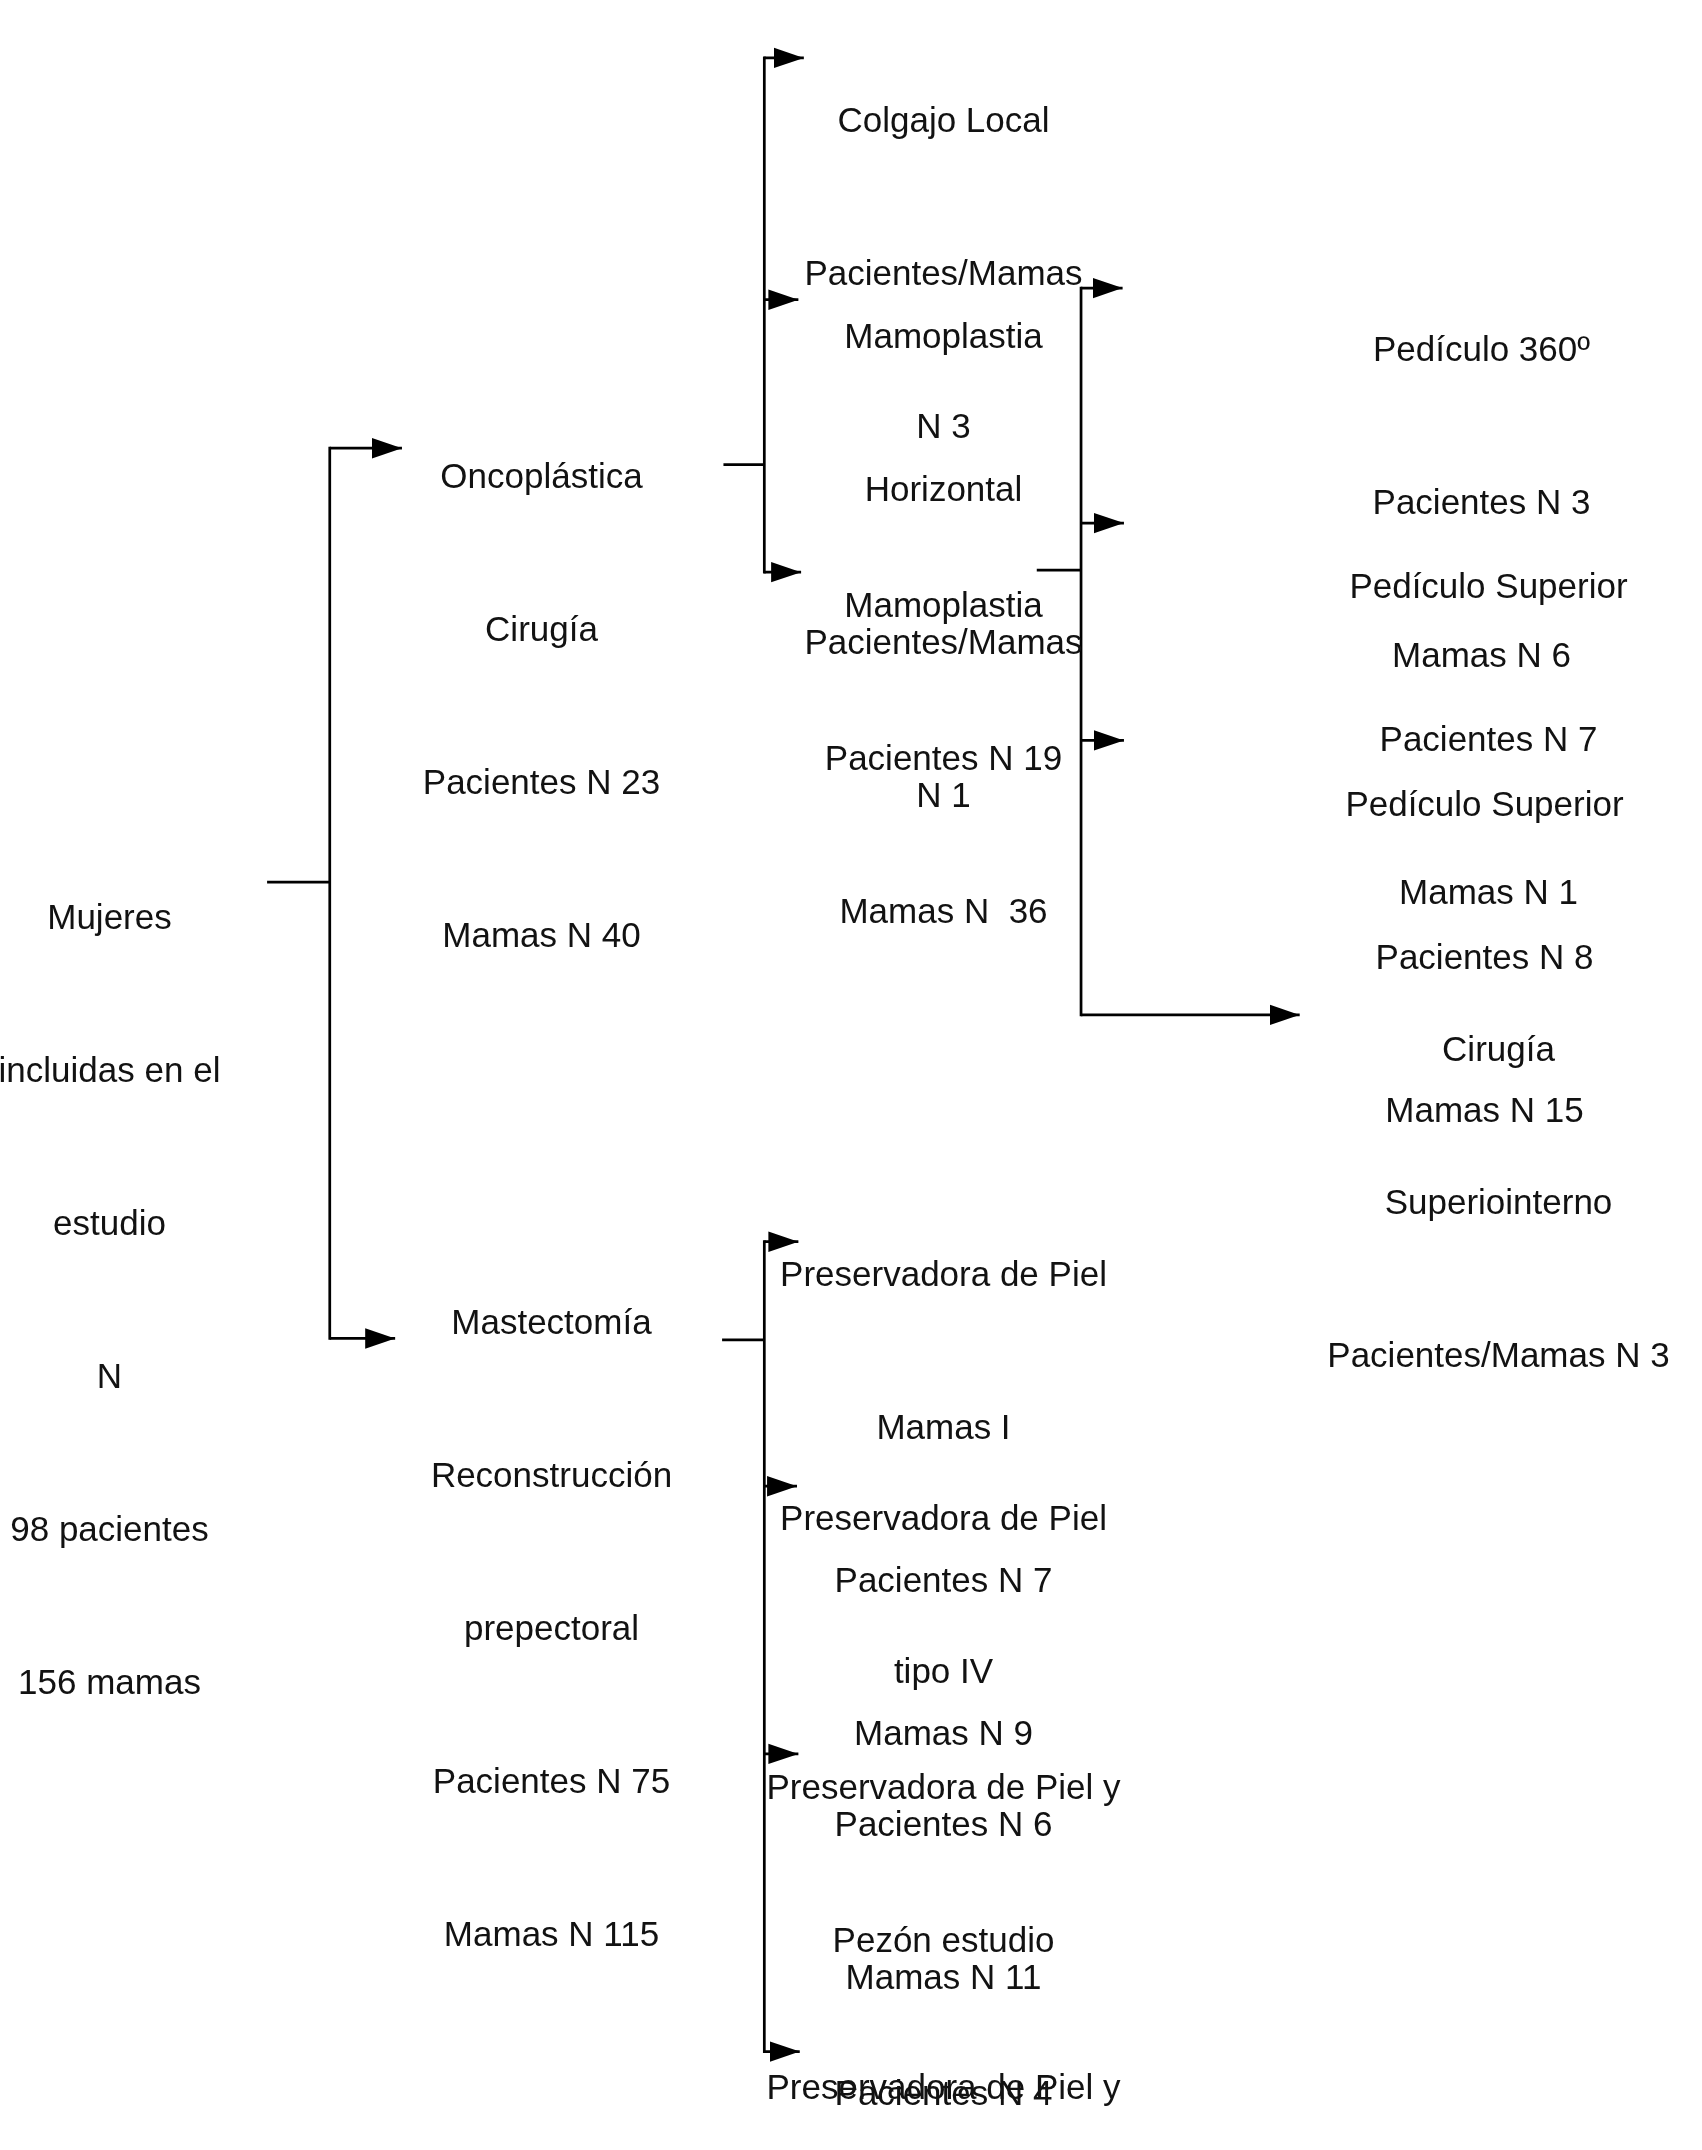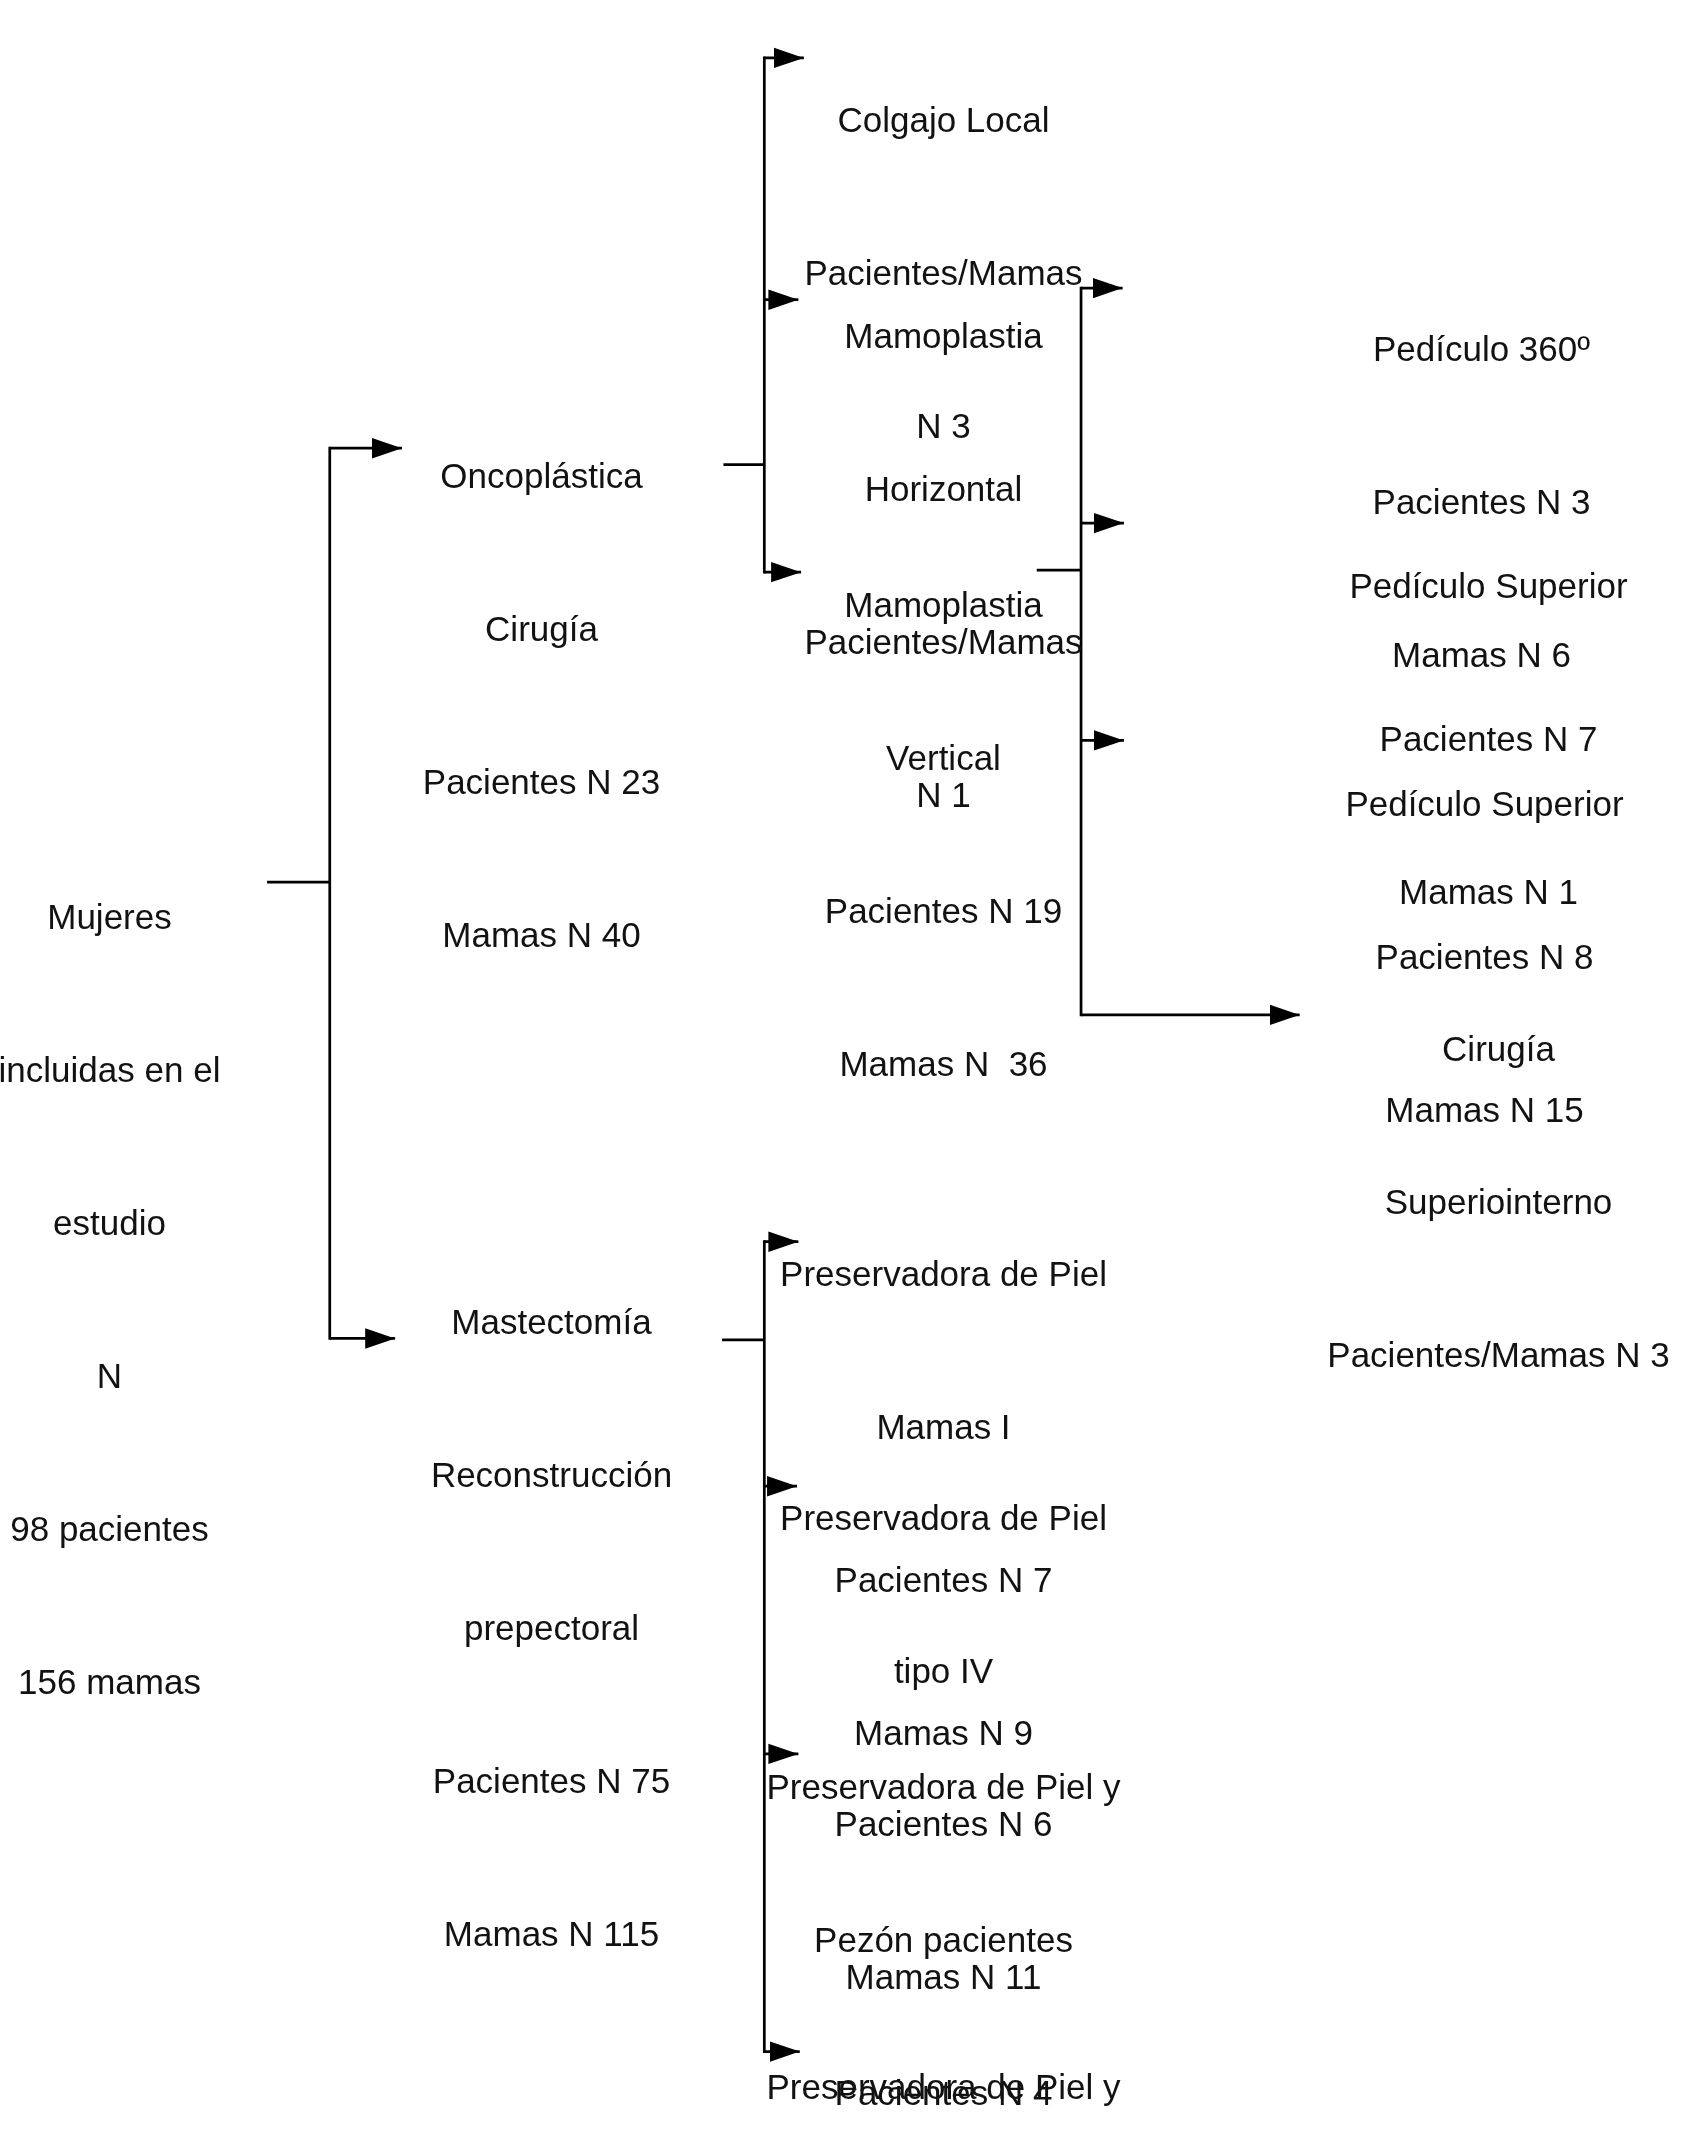--- a/index.html
+++ b/index.html
@@ -74,21 +74,20 @@
 
 <div class="node" style="left:705px;top:208px;width:477px">
   <div>Mamoplastia</div>
   <div>Horizontal</div>
   <div>Pacientes/Mamas</div>
   <div>N 1</div>
 </div>
 
 <div class="node" style="left:705px;top:477px;width:477px">
   <div>Mamoplastia</div>
-  <div>Vertical</div>
   <div>Pacientes N 19</div>
   <div>Mamas N  36</div>
 </div>
 
 <div class="node" style="left:1277px;top:221px;width:409px">
   <div>Pedículo 360º</div>
   <div>Pacientes N 3</div>
   <div>Mamas N 6</div>
 </div>
 
@@ -127,21 +126,21 @@
 
 <div class="node" style="left:705px;top:1390px;width:477px">
   <div>Preservadora de Piel</div>
   <div>tipo IV</div>
   <div>Pacientes N 6</div>
   <div>Mamas N 11</div>
 </div>
 
 <div class="node" style="left:705px;top:1659px;width:477px">
   <div>Preservadora de Piel y</div>
-  <div>Pezón pacientes</div>
+  <div>Pezón estudio</div>
   <div>Pacientes N 4</div>
   
 </div>
 
 <div class="node" style="left:705px;top:1959px;width:477px">
   <div>Preservadora de Piel y</div>
   
   
   
 </div>

